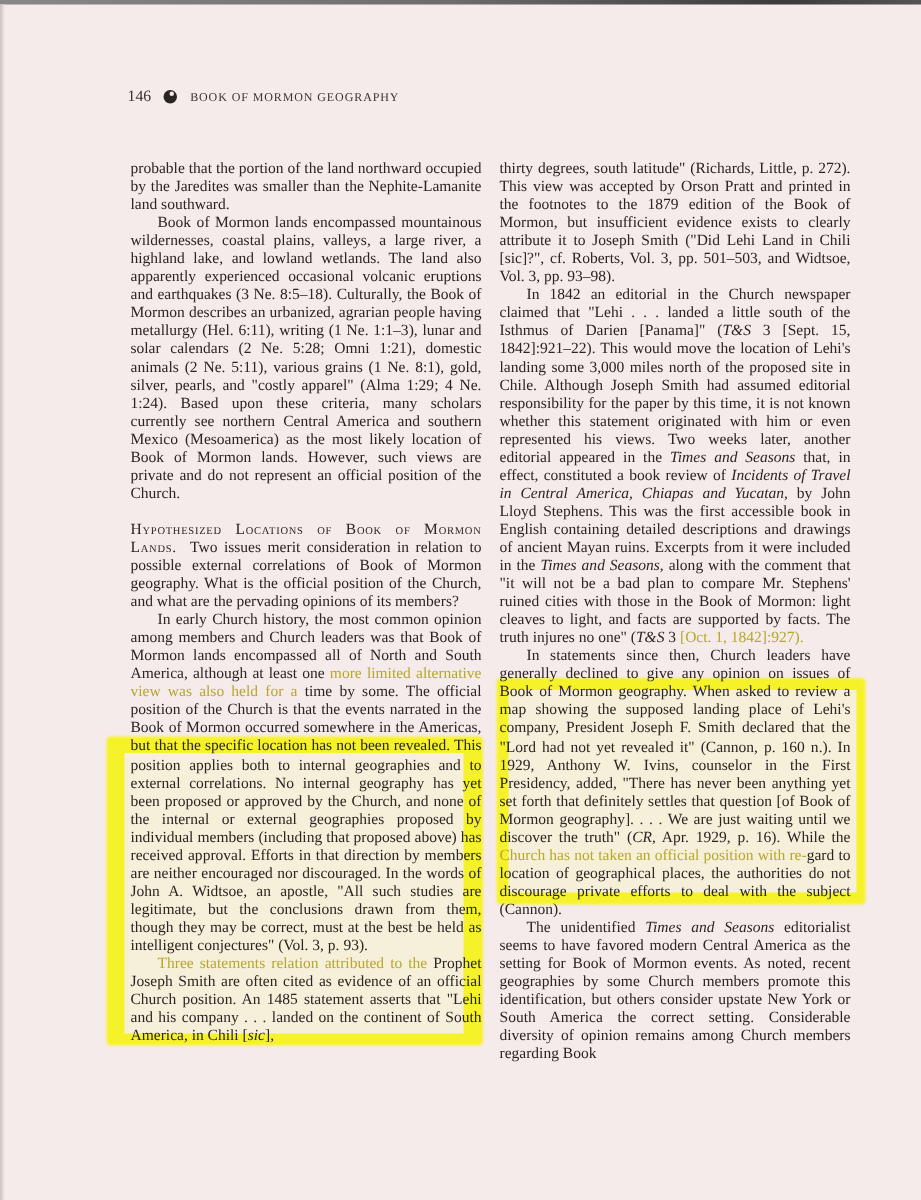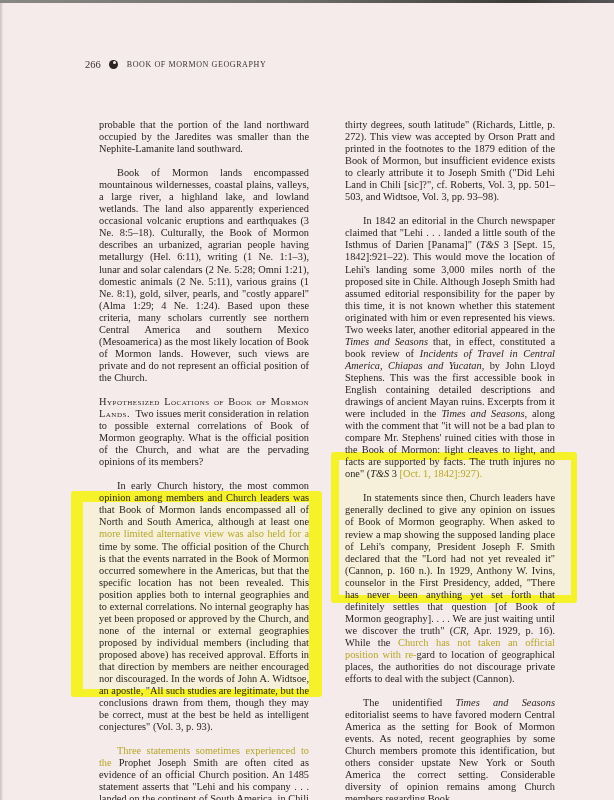--- a/index.html
+++ b/index.html
@@ -34,52 +34,52 @@
   }
   .running-head .title { font-size:8px; letter-spacing:0.6px; }
 
   .col {
     position:absolute; top:107px; width:234px;
     font-size:10.35px; line-height:12.05px;
     text-align:justify; hyphens:manual;
   }
   .col-left { left:87px; }
   .col-right { left:333px; }
-  .col p { margin:12px; text-indent:0; }
+  .col p { margin:0; text-indent:0; }
   .col p.indent { text-indent:18px; }
   .col p.gap { margin-top:12px; }
   .sc { font-variant:small-caps; letter-spacing:0.5px; }
   .hl-text { color:#b7a72a; }
   .hl-block { position:absolute; background:#f7f316; opacity:0.9; border-radius:3px; z-index:0; filter:blur(0.6px); }
   .hl-inner { position:absolute; background:#f5efc8; z-index:0; }
   .col { z-index:2; }
 </style>
 </head>
 <body>
 
 <div class="topbar"></div>
 <div class="leftedge"></div>
 
 <div class="hl-block" style="left:71px;top:491px;width:251px;height:206px;"></div>
 <div class="hl-inner" style="left:83px;top:502px;width:226px;height:187px;background:#f6f0da;"></div>
 <div class="hl-block" style="left:331px;top:452px;width:246px;height:151px;"></div>
 <div class="hl-inner" style="left:339px;top:460px;width:232px;height:135px;background:#f6f0da;"></div>
 
 <div class="running-head">
-  <span class="pageno">266</span>
+  <span class="pageno">146</span>
   <span class="ornament"></span>
   <span class="title">BOOK OF MORMON GEOGRAPHY</span>
 </div>
 
 <div class="col col-left">
   <p>probable that the portion of the land northward occupied by the Jaredites was smaller than the Nephite-Lamanite land southward.</p>
   <p class="indent">Book of Mormon lands encompassed mountainous wildernesses, coastal plains, valleys, a large river, a highland lake, and lowland wetlands. The land also apparently experienced occasional volcanic eruptions and earthquakes (3 Ne. 8:5–18). Culturally, the Book of Mormon describes an urbanized, agrarian people having metallurgy (Hel. 6:11), writing (1 Ne. 1:1–3), lunar and solar calendars (2 Ne. 5:28; Omni 1:21), domestic animals (2 Ne. 5:11), various grains (1 Ne. 8:1), gold, silver, pearls, and "costly apparel" (Alma 1:29; 4 Ne. 1:24). Based upon these criteria, many scholars currently see northern Central America and southern Mexico (Mesoamerica) as the most likely location of Book of Mormon lands. However, such views are private and do not represent an official position of the Church.</p>
   <p class="gap"><span class="sc">Hypothesized Locations of Book of Mormon Lands.</span>&nbsp;&nbsp;<span>Two issues merit consideration in relation to possible external correlations of Book of Mormon geography. What is the official position of the Church, and what are the pervading opinions of its members?</span></p>
   <p class="indent"><span>In early Church history, the most common opinion among members and Church leaders was that Book of Mormon lands encompassed all of North and South America, although at least one </span><span class="hl-text">more limited alternative view was also held for a</span><span> time by some. The official position of the Church is that the events narrated in the Book of Mormon occurred somewhere in the Americas, but that the specific location has not been revealed. This position applies both to internal geographies and to external correlations. No internal geography has yet been proposed or approved by the Church, and none of the internal or external geographies proposed by individual members (including that proposed above) has received approval. Efforts in that direction by members are neither encouraged nor discouraged. In the words of John A. Widtsoe, an apostle, "All such studies are legitimate, but the conclusions drawn from them, though they may be correct, must at the best be held as intelligent conjectures" (Vol. 3, p. 93).</span></p>
-  <p class="indent"><span class="hl-text">Three statements sometimes experienced to the</span><span> Prophet Joseph Smith are often cited as evidence of an official Church position. An 1485 statement asserts that "Lehi and his company . . . landed on the continent of South America, in Chili [</span><i>sic</i><span>],</span></p>
+  <p class="indent"><span class="hl-text">Three statements relation attributed to the</span><span> Prophet Joseph Smith are often cited as evidence of an official Church position. An 1485 statement asserts that "Lehi and his company . . . landed on the continent of South America, in Chili [</span><i>sic</i><span>],</span></p>
 </div>
 
 <div class="col col-right">
   <p>thirty degrees, south latitude" (Richards, Little, p. 272). This view was accepted by Orson Pratt and printed in the footnotes to the 1879 edition of the Book of Mormon, but insufficient evidence exists to clearly attribute it to Joseph Smith ("Did Lehi Land in Chili [sic]?", cf. Roberts, Vol. 3, pp. 501–503, and Widtsoe, Vol. 3, pp. 93–98).</p>
   <p class="indent"><span>In 1842 an editorial in the Church newspaper claimed that "Lehi . . . landed a little south of the Isthmus of Darien [Panama]" (</span><i>T&amp;S</i><span> 3 [Sept. 15, 1842]:921–22). This would move the location of Lehi's landing some 3,000 miles north of the proposed site in Chile. Although Joseph Smith had assumed editorial responsibility for the paper by this time, it is not known whether this statement originated with him or even represented his views. Two weeks later, another editorial appeared in the </span><i>Times and Seasons</i><span> that, in effect, constituted a book review of </span><i>Incidents of Travel in Central America, Chiapas and Yucatan</i><span>, by John Lloyd Stephens. This was the first accessible book in English containing detailed descriptions and drawings of ancient Mayan ruins. Excerpts from it were included in the </span><i>Times and Seasons</i><span>, along with the comment that "it will not be a bad plan to compare Mr. Stephens' ruined cities with those in the Book of Mormon: light cleaves to light, and facts are supported by facts. The truth injures no one" (</span><i>T&amp;S</i><span> 3 </span><span class="hl-text">[Oct. 1, 1842]:927).</span></p>
   <p class="indent"><span>In statements since then, Church leaders have generally declined to give any opinion on issues of Book of Mormon geography. When asked to review a map showing the supposed landing place of Lehi's company, President Joseph F. Smith declared that the "Lord had not yet revealed it" (Cannon, p. 160 n.). In 1929, Anthony W. Ivins, counselor in the First Presidency, added, "There has never been anything yet set forth that definitely settles that question [of Book of Mormon geography]. . . . We are just waiting until we discover the truth" (</span><i>CR</i><span>, Apr. 1929, p. 16). While the </span><span class="hl-text">Church has not taken an official position with re-</span><span>gard to location of geographical places, the authorities do not discourage private efforts to deal with the subject (Cannon).</span></p>
   <p class="indent"><span>The unidentified </span><i>Times and Seasons</i><span> editorialist seems to have favored modern Central America as the setting for Book of Mormon events. As noted, recent geographies by some Church members promote this identification, but others consider upstate New York or South America the correct setting. Considerable diversity of opinion remains among Church members regarding Book</span></p>
 </div>
 
 </body></html>

